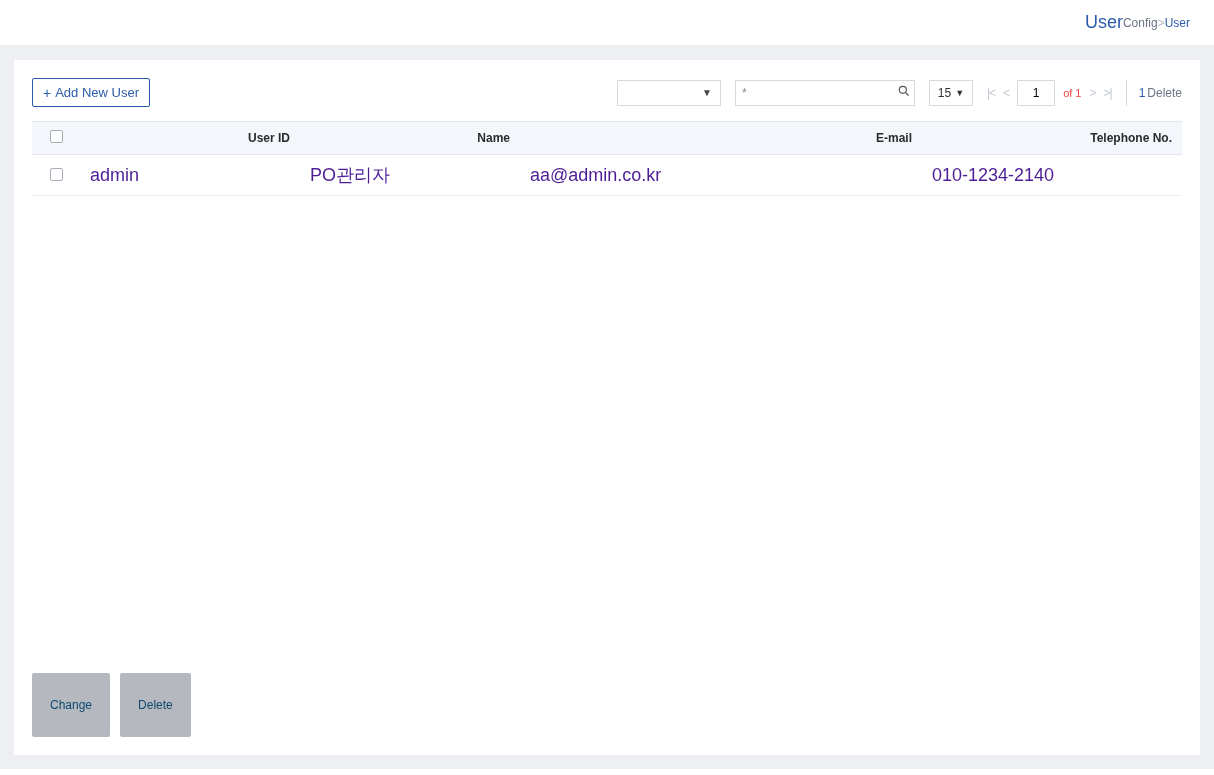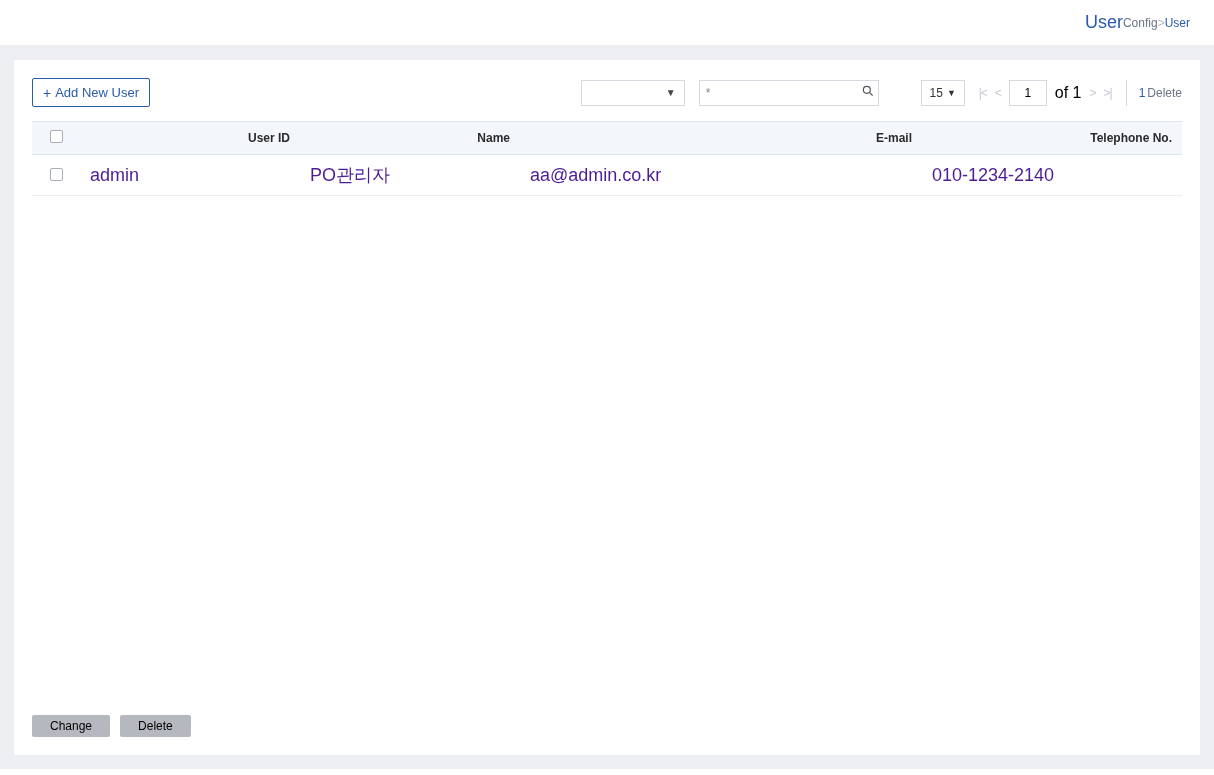--- a/index.html
+++ b/index.html
@@ -21,39 +21,39 @@
   .btn-add { border: 1px solid #2a5caa; color: #2a5caa; background: #fff; padding: 6px 10px; font-size: 13px; cursor: pointer; display: inline-flex; align-items: center; gap: 4px; border-radius: 2px; }
   .btn-add .plus { font-size: 14px; line-height: 1; }
 
   .filter-select { width: 104px; height: 26px; border: 1px solid #d5d9e0; background: #fff; position: relative; display: inline-flex; align-items: center; justify-content: flex-end; padding: 0 8px; cursor: pointer; }
   .filter-select .caret { font-size: 10px; color: #444; }
 
   .search-box { width: 180px; height: 26px; border: 1px solid #d5d9e0; display: inline-flex; align-items: center; padding: 0 6px; }
   .search-box input { border: none; outline: none; flex: 1; font-size: 12px; color: #888; }
   .search-box .mag { color: #555; font-size: 14px; cursor: pointer; }
 
-  .page-size { width: 44px; height: 26px; border: 1px solid #d5d9e0; display: inline-flex; align-items: center; justify-content: center; gap: 4px; font-size: 12px; cursor: pointer; margin-left: 28px; }
+  .page-size { width: 44px; height: 26px; border: 1px solid #d5d9e0; display: inline-flex; align-items: center; justify-content: center; gap: 4px; font-size: 12px; cursor: pointer; }
   .page-size .caret { font-size: 9px; }
 
   .pager { display: flex; align-items: center; gap: 8px; color: #6a7486; }
   .pager .nav-btn { color: #c4c9d2; font-size: 12px; cursor: pointer; letter-spacing: -1px; }
   .pager .page-input { width: 38px; height: 26px; border: 1px solid #d5d9e0; text-align: center; font-size: 12px; }
-  .pager .of-label { font-size: 16px; color: #000000; }
+  .pager .of-label { font-size: 11px; color: #ef4444; }
 
   .result-count { font-size: 12px; color: #6a7486; border-left: 1px solid #d5d9e0; padding-left: 12px; height: 26px; display: flex; align-items: center; gap: 2px; }
   .result-count .num { color: #2a5caa; }
 
   table { width: 100%; border-collapse: collapse; }
   thead th { background: #f3f6fb; border-top: 1px solid #e1e5ec; border-bottom: 1px solid #e1e5ec; text-align: right; padding: 8px 10px; font-weight: 600; font-size: 12px; color: #2b2b2b; }
   tbody td { border-bottom: 1px solid #eceef2; padding: 8px 10px; font-size: 18px; color: #4c1d95; }
   th.chk, td.chk { width: 48px; text-align: center; }
   .chkbox { width: 13px; height: 13px; border: 1px solid #a8aeb8; border-radius: 2px; display: inline-block; background: #fff; cursor: pointer; }
 
   .footer-actions { position: absolute; left: 18px; bottom: 18px; display: flex; gap: 10px; }
-  .btn-grey { background: #b5b8be; color: #000000; border: none; padding: 4px 18px; font-size: 12px; cursor: pointer; border-radius: 2px; }
+  .btn-grey { background: #b5b8be; color: #0c4a6e; border: none; padding: 25px 18px; font-size: 12px; cursor: pointer; border-radius: 2px; }
 
   svg.icon { width: 14px; height: 14px; }
 </style>
 </head>
 <body>
 
 <div class="header">
   <div class="page-title">User</div>
   <div class="breadcrumb">
     <span>Config</span>

